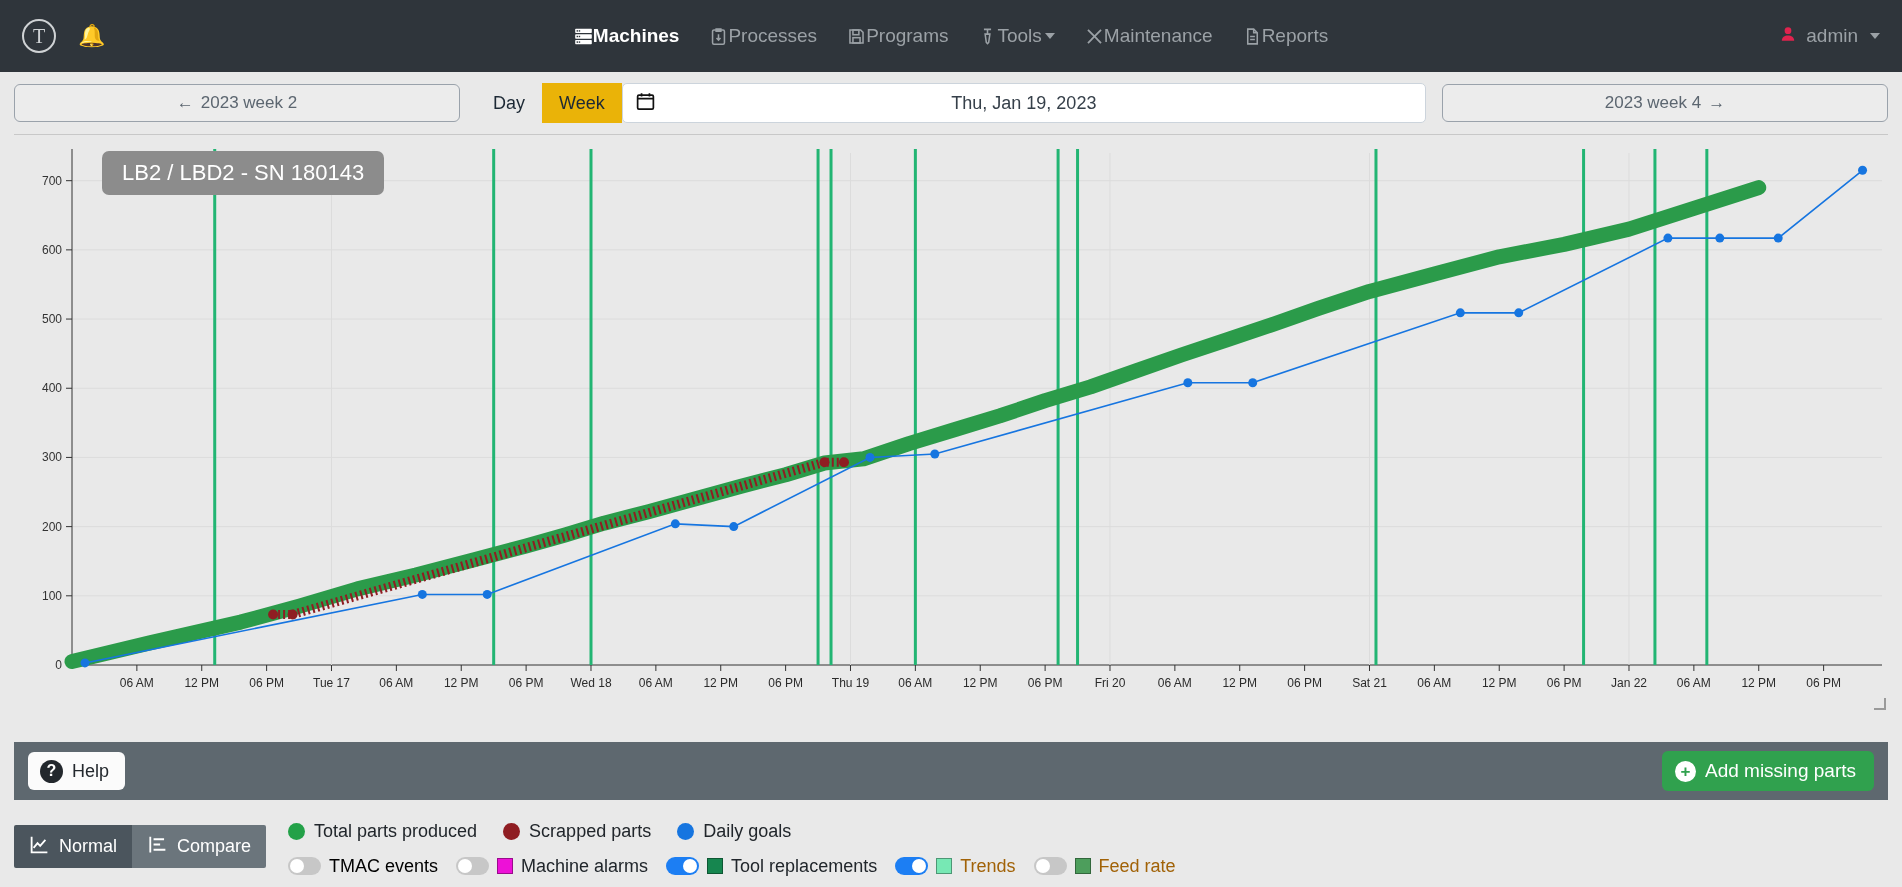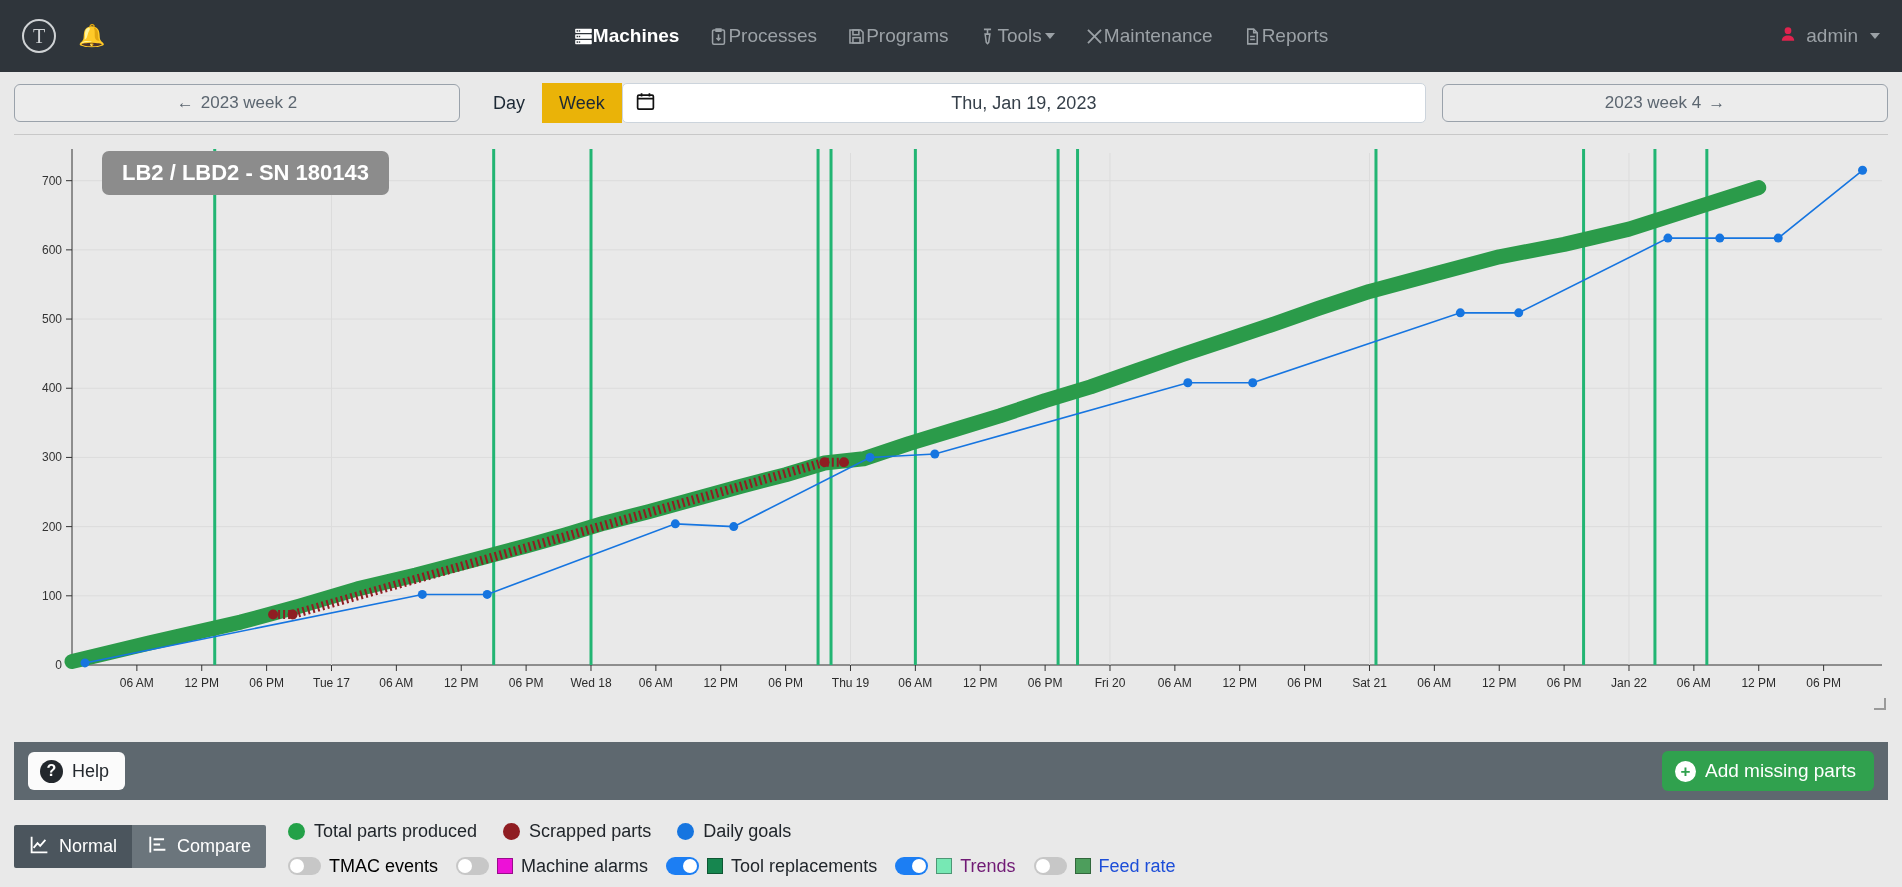--- a/index.html
+++ b/index.html
@@ -89,21 +89,21 @@
   }
 
   
   .chart-wrap {
     margin: 0 14px; height: 578px; background: #e9e9e9;
     border-top: 1px solid #c8c8c8; position: relative;
   }
   .chart-svg { display: block; }
   .machine-badge {
     position: absolute; left: 88px; top: 16px;
-    background: #8c8c8c; color: #fff; font-size: 22px; font-weight: bold;
+    background: #8c8c8c; color: #fff; font-size: 22px; font-weight: normal;
     padding: 9px 20px; border-radius: 7px; white-space: nowrap;
   }
   .resize-grip {
     position: absolute; right: 2px; bottom: 2px;
     width: 12px; height: 12px;
     border-right: 2px solid #9a9a9a; border-bottom: 2px solid #9a9a9a;
   }
 
   
   .botbar {
@@ -476,24 +476,24 @@
             <span class="knob"></span>
           </span>
           <span class="sw" style="background:#16864f"></span>
           <span style="font-size:18px;color:#21262b">Tool replacements</span>
         </div>
         <div class="tg-group">
           <span class="toggle on">
             <span class="knob"></span>
           </span>
           <span class="sw" style="background:#77e8b4"></span>
-          <span style="font-size:18px;color:#701a75">Trends</span>
+          <span style="font-size:18px;color:#a16207">Trends</span>
         </div>
         <div class="tg-group">
           <span class="toggle">
             <span class="knob"></span>
           </span>
           <span class="sw" style="background:#4d9e5c"></span>
-          <span style="font-size:18px;color:#1d4ed8">Feed rate</span>
+          <span style="font-size:18px;color:#a16207">Feed rate</span>
         </div>
       </div>
   </div>
 </div>
 
 </body></html>

